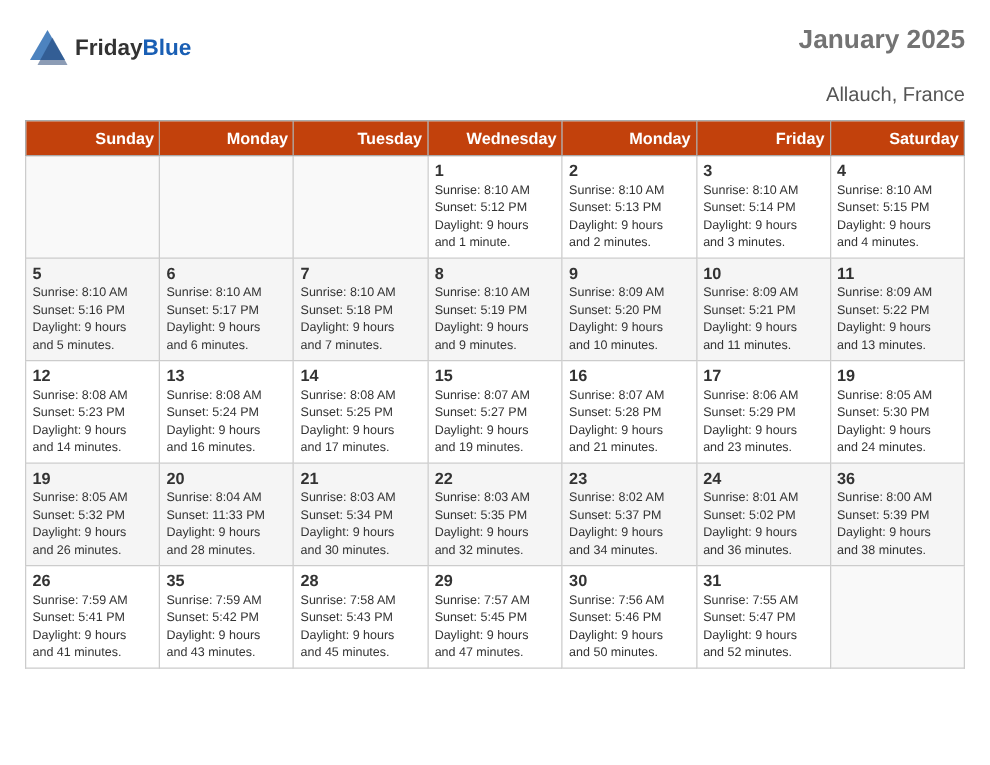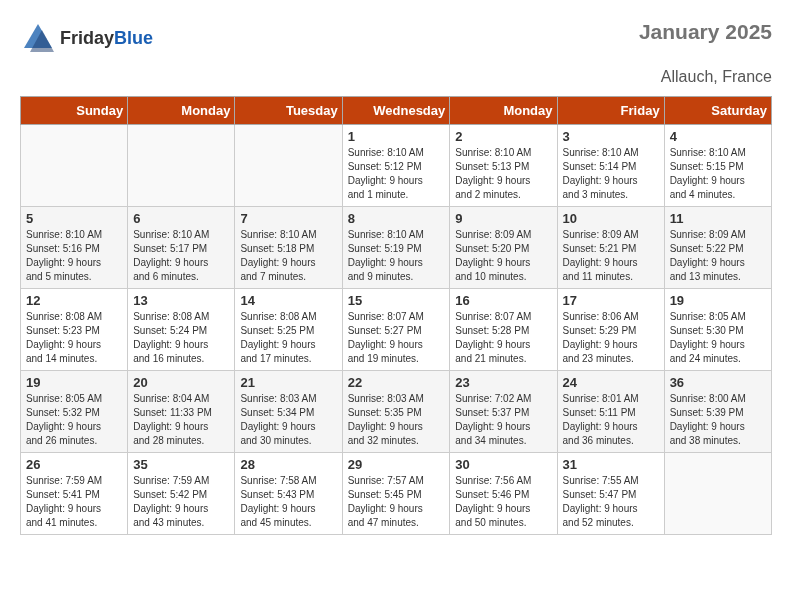--- a/index.html
+++ b/index.html
@@ -272,29 +272,29 @@
         </td>
         <td>
           <span class="day-number">22</span>
           <div class="day-info" style="white-space: pre-line;">Sunrise: 8:03 AM
 Sunset: 5:35 PM
 Daylight: 9 hours
 and 32 minutes.</div>
         </td>
         <td>
           <span class="day-number">23</span>
-          <div class="day-info" style="white-space: pre-line;">Sunrise: 7:02 AM
+          <div class="day-info" style="white-space: pre-line;">Sunrise: 8:02 AM
 Sunset: 5:37 PM
 Daylight: 9 hours
 and 34 minutes.</div>
         </td>
         <td>
           <span class="day-number">24</span>
           <div class="day-info" style="white-space: pre-line;">Sunrise: 8:01 AM
-Sunset: 5:11 PM
+Sunset: 5:02 PM
 Daylight: 9 hours
 and 36 minutes.</div>
         </td>
         <td>
           <span class="day-number">36</span>
           <div class="day-info" style="white-space: pre-line;">Sunrise: 8:00 AM
 Sunset: 5:39 PM
 Daylight: 9 hours
 and 38 minutes.</div>
         </td>

